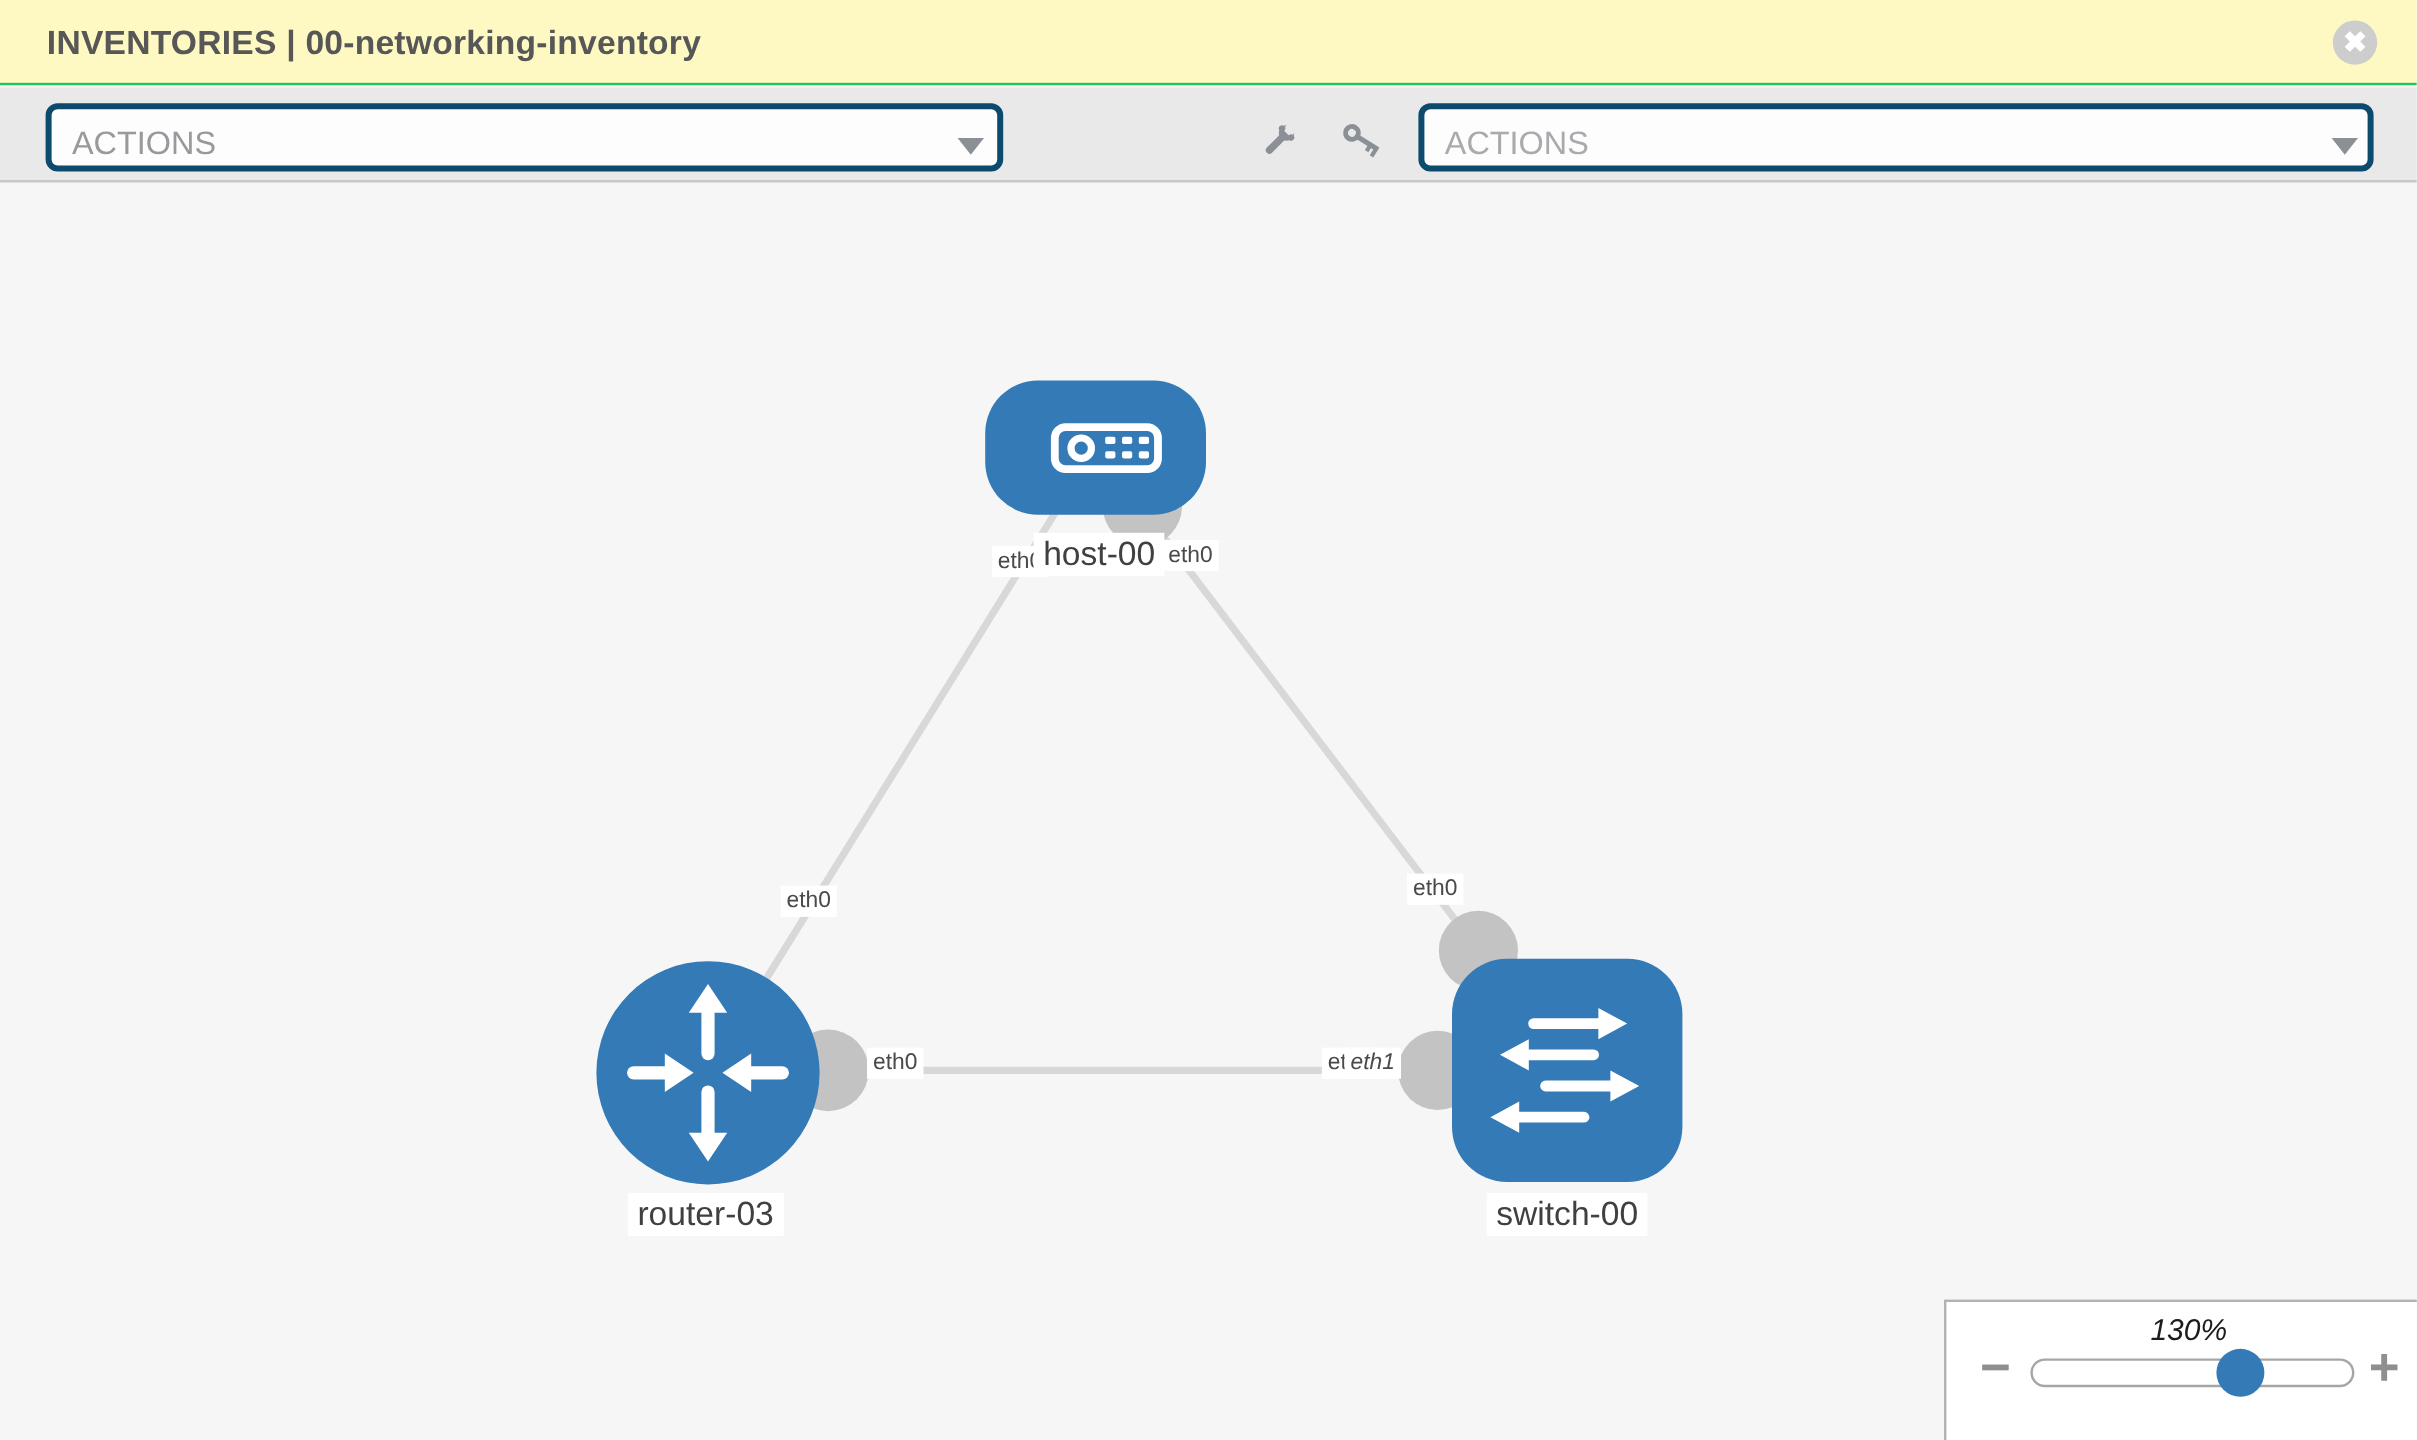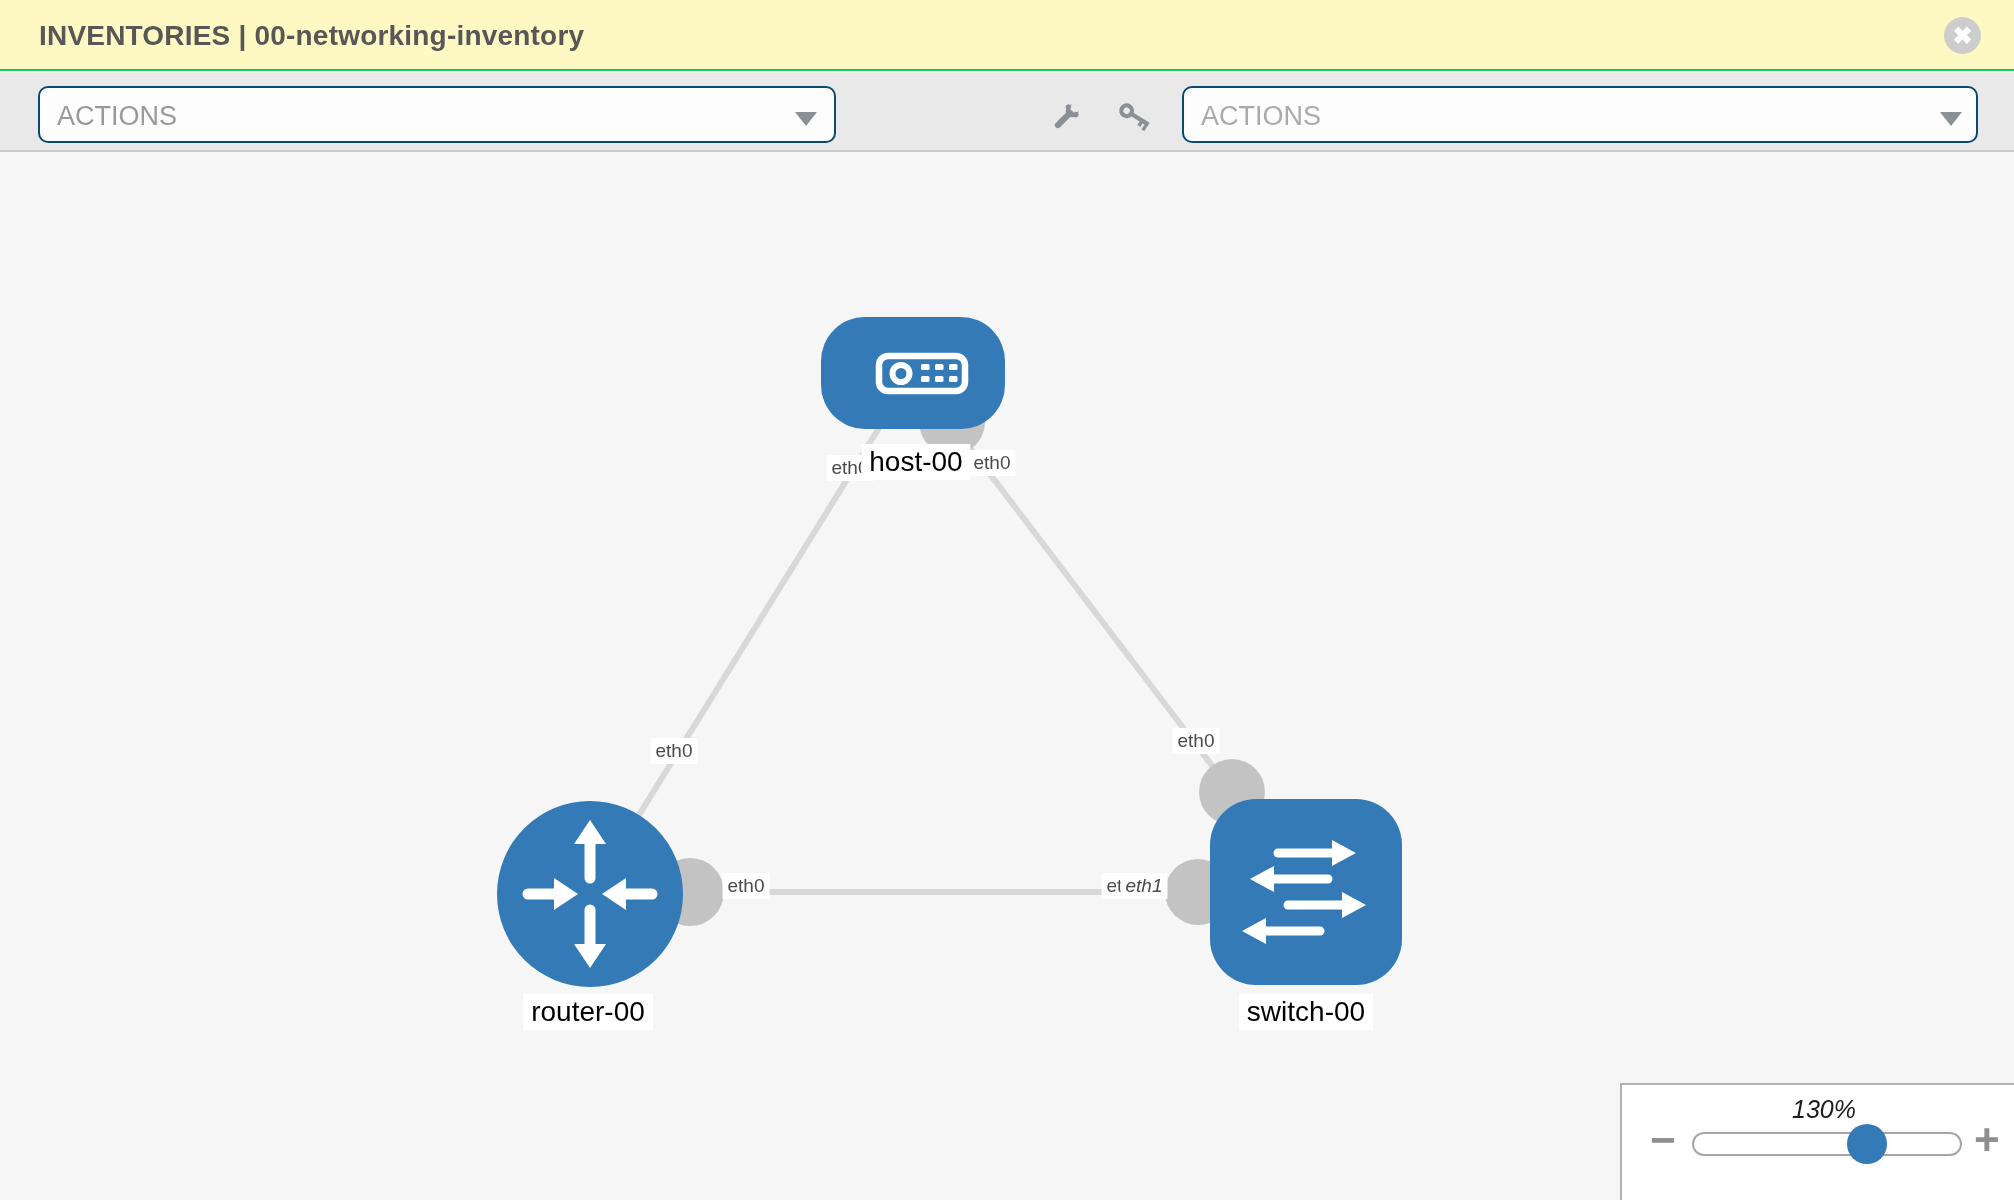--- a/index.html
+++ b/index.html
@@ -26,21 +26,21 @@
     font-size: 24px; font-weight: bold; cursor: pointer;
   }
 
   
   .toolbar {
     position: absolute; left: 0; top: 73px; width: 2014px; height: 79px;
     background: #e9e9e9; border-bottom: 2px solid #c8c8c8;
   }
   .dropdown {
     position: absolute; top: 13px; height: 57px;
-    background: #fdfdfd; border: 2px solid #0c4a6e; border-radius: 10px;
+    background: #fdfdfd; border: 5px solid #0c4a6e; border-radius: 10px;
   }
   .dd-actions { left: 38px;  width: 798px; }
   .dd-search  { left: 1182px; width: 796px; }
   .dd-label {
     position: absolute; left: 17px; top: 13px;
     font-size: 27px; color: #97999c;
   }
   .dd-search .dd-label { color: #a8aaad; }
   .caret {
     position: absolute; top: 24px; width: 0; height: 0;
@@ -58,21 +58,21 @@
     position: absolute; left: 0; top: 154px; width: 2014px; height: 1046px;
     background: #f6f6f6;
   }
   .net-svg { position: absolute; left: 0; top: 0; }
 
   
   .lbl {
     position: absolute; transform: translate(-50%, -50%);
     background: #ffffff; white-space: nowrap;
   }
-  .node-lbl { font-size: 28px; color: #000000; padding: 2px 8px; }
+  .node-lbl { font-size: 28px; color: #404040; padding: 2px 8px; }
   .if-lbl   { font-size: 19px; color: #4a4a4a; padding: 2px 5px; }
 
   
   .zoom-panel {
     position: absolute; left: 1620px; top: 1083px; width: 404px; height: 132px;
     background: #ffffff; border: 2px solid #b2b2b2;
   }
   .zoom-level {
     position: absolute; left: 132px; top: 10px; width: 140px;
     text-align: center; font-size: 25px; color: #1c1c1c; font-style: italic;
@@ -192,21 +192,21 @@
 
   <span class="lbl if-lbl" style="left:850px;  top:314px;">eth0</span>
   <span class="lbl if-lbl" style="left:992px;  top:309px;">eth0</span>
   <span class="lbl if-lbl" style="left:674px;  top:597px;">eth0</span>
   <span class="lbl if-lbl" style="left:1196px; top:587px;">eth0</span>
   <span class="lbl if-lbl" style="left:746px;  top:732px;">eth0</span>
   <span class="lbl if-lbl" style="left:1125px; top:732px;">eth0</span>
   <span class="lbl if-lbl" style="left:1144px; top:732px;font-style:italic;">eth1</span>
 
   <span class="lbl node-lbl" style="left:916px;  top:308px;">host-00</span>
-  <span class="lbl node-lbl" style="left:588px;  top:858px;">router-00</span>
+  <span class="lbl node-lbl" style="left:588px;  top:858px;">router-03</span>
   <span class="lbl node-lbl" style="left:1306px; top:858px;">switch-00</span>
 </div>
 
 <div class="zoom-panel">
   <div class="zoom-level">130%</div>
   <div class="zoom-minus">−</div>
   <div class="zoom-track">
     <div class="zoom-thumb" style="left:153px;"></div>
   </div>
   <div class="zoom-plus">+</div>

